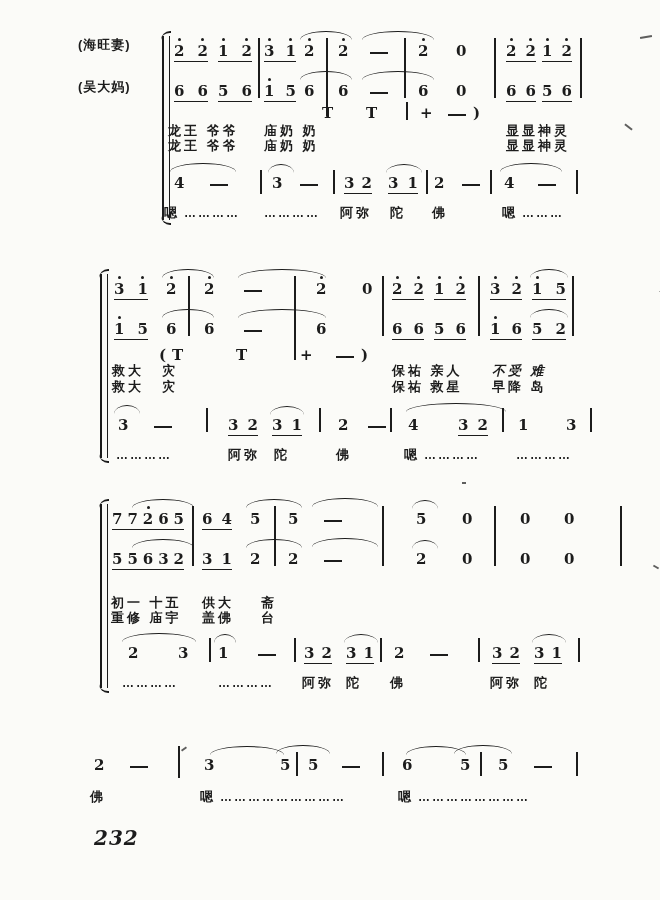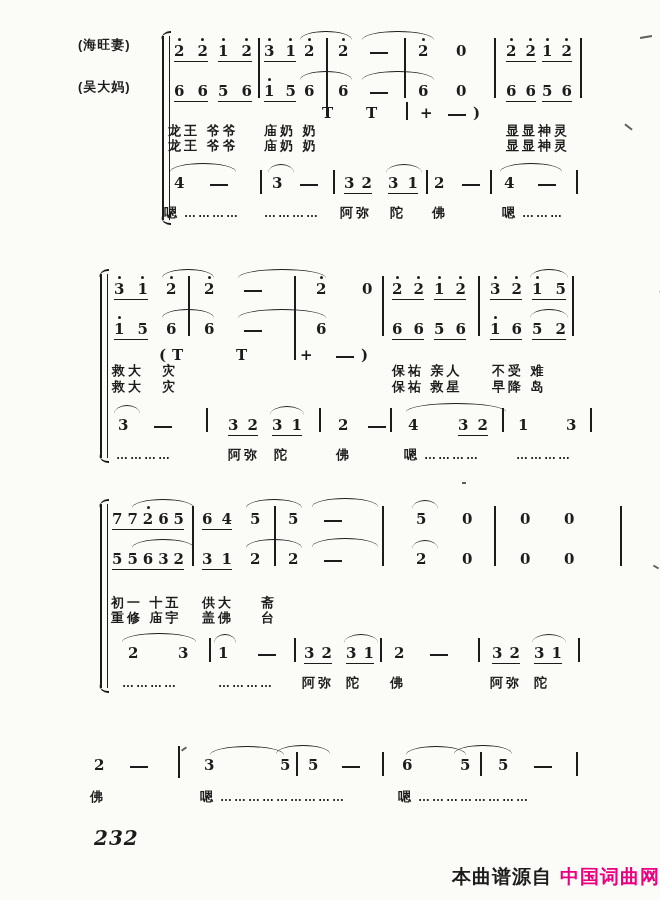--- a/index.html
+++ b/index.html
@@ -329,21 +329,21 @@
         <span class="note">1</span>
       </div>
       <div class="tok" style="left: 550px; top: 418px;">
         <span class="note">3</span>
       </div>
       <div class="lyric" style="left: 96px; top: 364px;">救大</div>
       <div class="lyric" style="left: 146px; top: 364px;">灾</div>
       <div class="lyric" style="left: 96px; top: 380px;">救大</div>
       <div class="lyric" style="left: 146px; top: 380px;">灾</div>
       <div class="lyric" style="left: 376px; top: 364px;">保祐 亲人</div>
-      <div class="lyric" style="left: 476px; top: 364px;">不受 难</div>
+      <div class="lyric" style="left: 476px; top: 364px; font-style: italic;">不受 难</div>
       <div class="lyric" style="left: 376px; top: 380px;">保祐 救星</div>
       <div class="lyric" style="left: 476px; top: 380px;">早降 岛</div>
       <div class="lyric dots" style="left: 100px; top: 448px;">…………</div>
       <div class="lyric" style="left: 212px; top: 448px;">阿弥</div>
       <div class="lyric" style="left: 258px; top: 448px;">陀</div>
       <div class="lyric" style="left: 320px; top: 448px;">佛</div>
       <div class="lyric" style="left: 388px; top: 448px;">嗯</div>
       <div class="lyric dots" style="left: 408px; top: 448px;">…………</div>
       <div class="lyric dots" style="left: 500px; top: 448px;">…………</div>
       <div class="bracket" style="left: 84px; top: 504px; height: 184px;"></div>
@@ -525,16 +525,13 @@
       <div class="lyric" style="left: 382px; top: 790px;">嗯</div>
       <div class="lyric dots" style="left: 402px; top: 790px;">……………………</div>
       <div class="artifact" style="left: 624px; top: 36px; width: 12px; transform: rotate(-10deg);"></div>
       <div class="artifact" style="left: 608px; top: 126px; width: 9px; transform: rotate(38deg);"></div>
       <div class="artifact" style="left: 643px; top: 292px; width: 7px; transform: rotate(42deg);"></div>
       <div class="artifact" style="left: 637px; top: 566px; width: 6px; transform: rotate(30deg);"></div>
       <div class="artifact" style="left: 446px; top: 482px; width: 4px; transform: rotate(0deg);"></div>
       <div class="artifact" style="left: 165px; top: 748px; width: 6px; transform: rotate(-35deg);"></div>
     </div>
   <div class="page-number">232</div>
-  <div class="footer">
-    <span>本曲谱源自</span><span class="brand" style="color: rgb(234, 0, 128);">中国词曲网</span>
-  </div>
 </div>
 
 </body></html>

